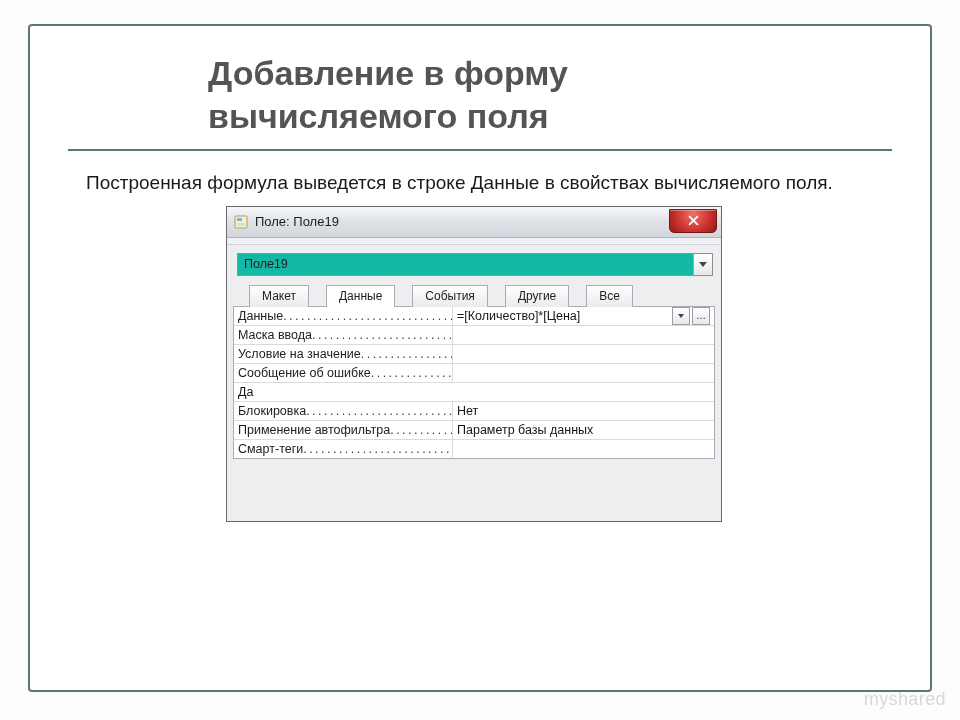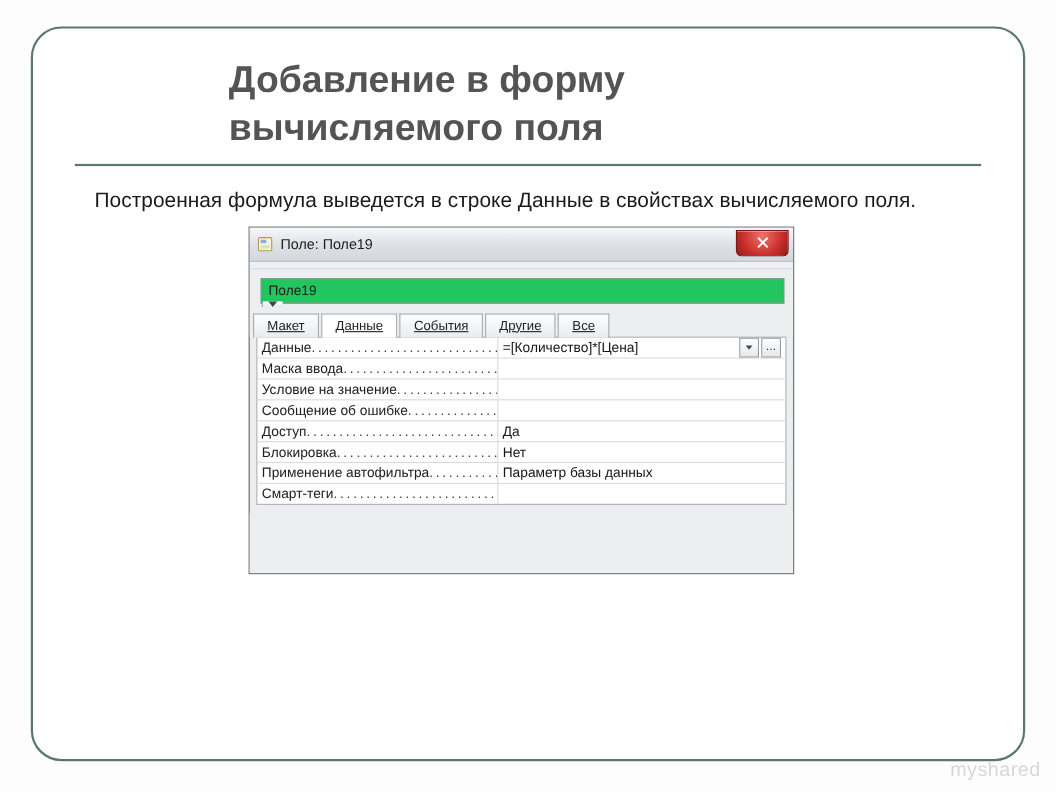--- a/index.html
+++ b/index.html
@@ -12,21 +12,21 @@
     color: #222;
     overflow: hidden;
   }
   .slide-frame {
     position: absolute;
     top: 24px;
     left: 28px;
     right: 28px;
     bottom: 28px;
     border: 2.5px solid #5a786f;
-    border-radius: 28px;
+    border-radius: 4px;
     background: #fff;
     padding: 26px 38px 28px;
     box-sizing: border-box;
   }
   .headings {
     color: #545454;
     font-weight: 700;
     font-size: 34px;
     line-height: 1.25;
     margin: 0 0 12px 140px;
@@ -93,23 +93,22 @@
   }
 
   .selector-row {
     padding: 8px 10px;
     background: #eceef0;
   }
   .selector {
     display: flex;
     width: 100%;
     height: 21px;
-    background: #22c55e;
+    background: #14b8a6;
     border: 1px solid #8f8f8f;
-    flex-direction: column;
   }
   .selector .text {
     flex: 1;
     padding: 1px 6px;
     font-size: 12.5px;
     line-height: 18px;
     white-space: nowrap;
   }
   .dd-btn {
     width: 18px;
@@ -121,24 +120,23 @@
   }
   .dd-btn::after {
     content: "";
     border-left: 4px solid transparent;
     border-right: 4px solid transparent;
     border-top: 5px solid #444;
   }
 
   .tabs {
     display: flex;
-    gap: 2px;
-    padding: 0 3px;
+    gap: 17px;
+    padding: 0 22px;
     background: #eceef0;
-    text-decoration: underline;
   }
   .tab {
     padding: 3px 12px 4px;
     font-size: 12px;
     background: linear-gradient(#fefefe, #e9ebee);
     border: 1px solid #a9adb3;
     border-bottom: none;
     position: relative;
     top: 1px;
     color: #222;
@@ -291,21 +289,20 @@
             <span class="vtext"></span>
           </div>
       </div>
       <div class="row">
         <div class="cell-label"><span>Сообщение об ошибке</span></div>
         <div class="cell-value">
             <span class="vtext"></span>
           </div>
       </div>
       <div class="row">
-        <div class="cell-label"><span>Доступ</span></div>
         <div class="cell-value">
             <span class="vtext">Да</span>
           </div>
       </div>
       <div class="row">
         <div class="cell-label"><span>Блокировка</span></div>
         <div class="cell-value">
             <span class="vtext">Нет</span>
           </div>
       </div>

